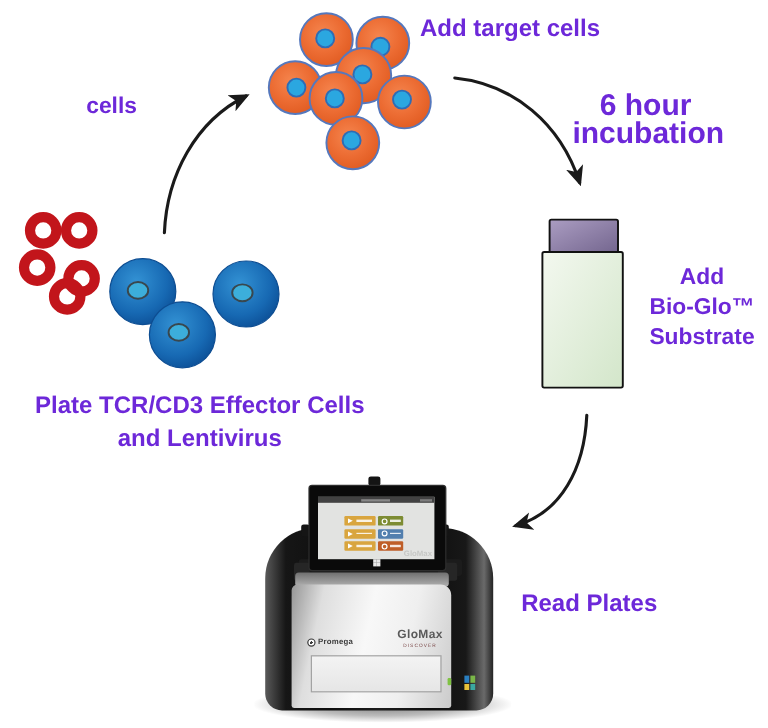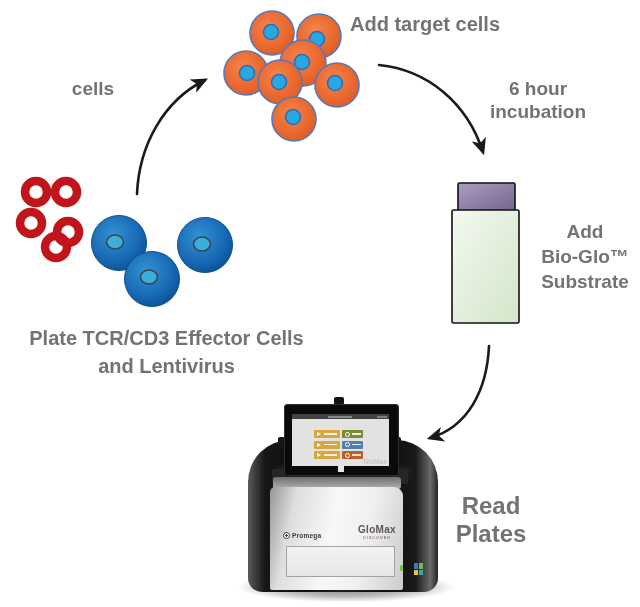--- a/index.html
+++ b/index.html
@@ -2,33 +2,33 @@
 <html><head>
 <meta charset="utf-8">
 <style>
   html,body{margin:0;padding:0;background:#fff;}
   .canvas{
     position:relative;width:640px;height:607px;background:#ffffff;overflow:hidden;
     font-family:"Liberation Sans",sans-serif;
   }
   .layer{position:absolute;left:0;top:0;}
   .lbl{
-    position:absolute;font-weight:700;color:#737373;text-align:center;
+    position:absolute;font-weight:700;color:#6d28d9;text-align:center;
     font-family:"Liberation Sans",sans-serif;
   }
   .lbl span{display:block;}
   #lbl-2448{left:33px;top:78px;width:120px;font-size:19px;line-height:22px;}
   #lbl-target{left:350px;top:13px;width:170px;font-size:20px;text-align:left;}
-  #lbl-6hour{left:477px;top:77px;width:122px;font-size:19px;line-height:23px;}
+  #lbl-6hour{left:477px;top:77px;width:122px;font-size:25px;line-height:23px;}
   #lbl-substrate{left:526px;top:219px;width:118px;font-size:19px;line-height:25px;}
   #lbl-plate{left:24px;top:324px;width:285px;font-size:20px;line-height:28px;}
-  #lbl-read{left:432px;top:492px;width:118px;font-size:24px;}
+  #lbl-read{left:432px;top:492px;width:118px;font-size:20px;}
 
   
-  .abs{position:absolute;margin-left:27px;}
+  .abs{position:absolute;}
   .dev-shadow{left:212px;top:572px;width:214px;height:30px;
     background:radial-gradient(ellipse at center,rgba(15,15,15,.55) 0%,rgba(15,15,15,.28) 45%,rgba(15,15,15,0) 72%);}
   .dev-body{left:221px;top:440px;width:190px;height:152px;
     background:linear-gradient(90deg,#5a5a5a 0%,#161616 9%,#0f0f0f 28%,#1d1d1d 50%,#0f0f0f 72%,#181818 88%,#6a6a6a 96%,#242424 100%);
     border-radius:42px 42px 14px 14px;}
   .dev-hinge{left:249px;top:466px;width:136px;height:14px;background:#1c1c1c;border-radius:2px;}
   .dev-hinge-wing-l{left:245px;top:469px;width:13px;height:15px;background:#262626;border-radius:2px;}
   .dev-hinge-wing-r{left:365px;top:469px;width:16px;height:15px;background:#262626;border-radius:2px;}
   .dev-slope{left:246px;top:477px;width:128px;height:12px;
     background:linear-gradient(180deg,#6f6f6f,#b2b2b2);border-radius:3px;}

